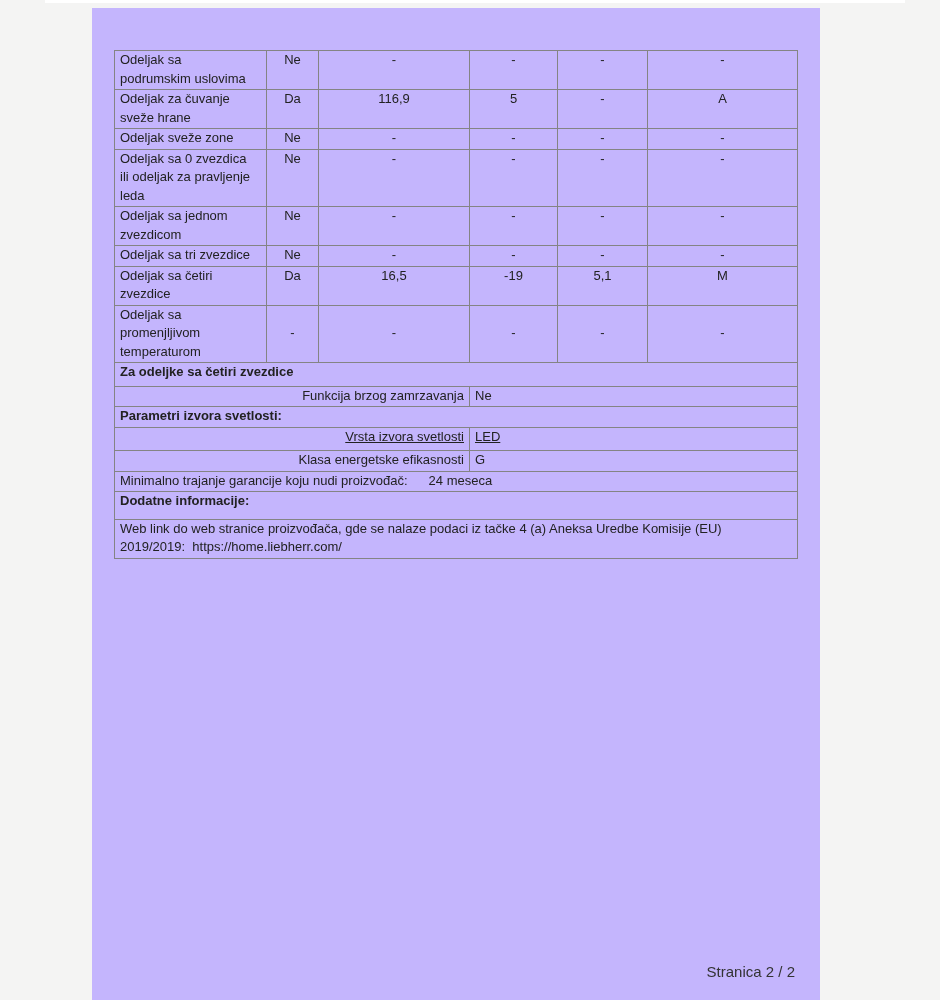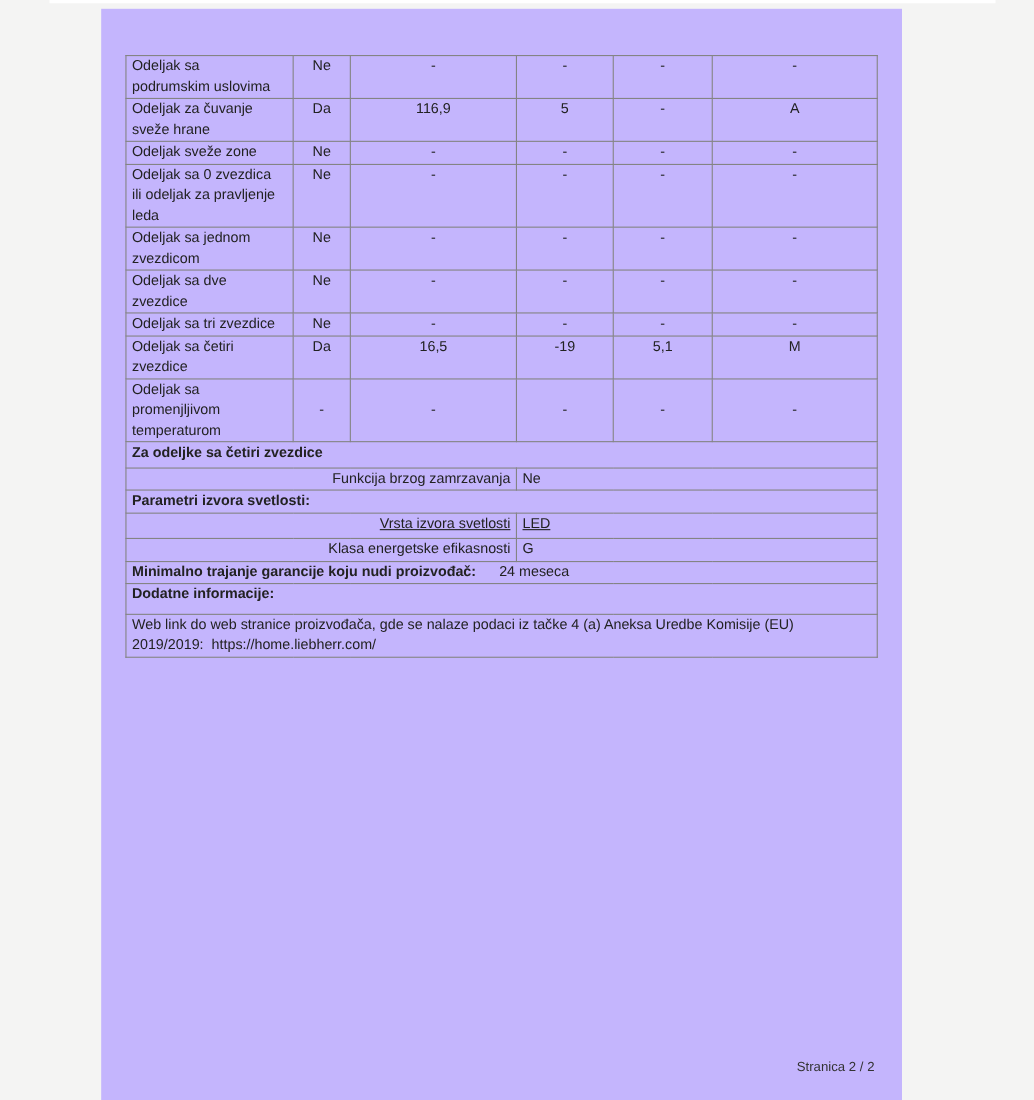--- a/index.html
+++ b/index.html
@@ -56,32 +56,32 @@
   td.section-hdr {
     font-weight: bold;
     padding-bottom: 5px;
   }
   tr.row-za td { padding-bottom: 4px; }
   tr.row-dodatne td { padding-bottom: 8px; }
   td.kv-label { text-align: right; padding-left: 4px; }
   td.kv-value { text-align: left; padding-left: 8px; }
   tr.row-vrsta td { padding-bottom: 4px; text-decoration: underline; }
   td.guarantee-cell { padding-bottom: 2px; }
-  .bold { font-weight: bold; }
+  .bold { font-weight: normal; }
   .guarantee-value { margin-left: 21px; }
   td.weblink-cell {
     white-space: pre-wrap;
     padding-top: 2px;
     padding-bottom: 7px;
   }
   .page-footer {
     position: absolute;
     right: 25px;
     top: 955px;
-    font-size: 12px;
+    font-size: 15px;
     color: #333333;
   }
 </style>
 </head>
 <body>
 
 <div class="prev-page-edge"></div>
 
 <div class="page">
 
@@ -134,29 +134,20 @@
       <tr>
         <td class="lbl">Odeljak sa jednom
 zvezdicom</td>
         <td class="val">Ne</td>
         <td class="val">-</td>
         <td class="val">-</td>
         <td class="val">-</td>
         <td class="val">-</td>
       </tr>
       <tr>
-        <td class="lbl">Odeljak sa dve
-zvezdice</td>
-        <td class="val">Ne</td>
-        <td class="val">-</td>
-        <td class="val">-</td>
-        <td class="val">-</td>
-        <td class="val">-</td>
-      </tr>
-      <tr>
         <td class="lbl">Odeljak sa tri zvezdice</td>
         <td class="val">Ne</td>
         <td class="val">-</td>
         <td class="val">-</td>
         <td class="val">-</td>
         <td class="val">-</td>
       </tr>
       <tr>
         <td class="lbl">Odeljak sa četiri
 zvezdice</td>

